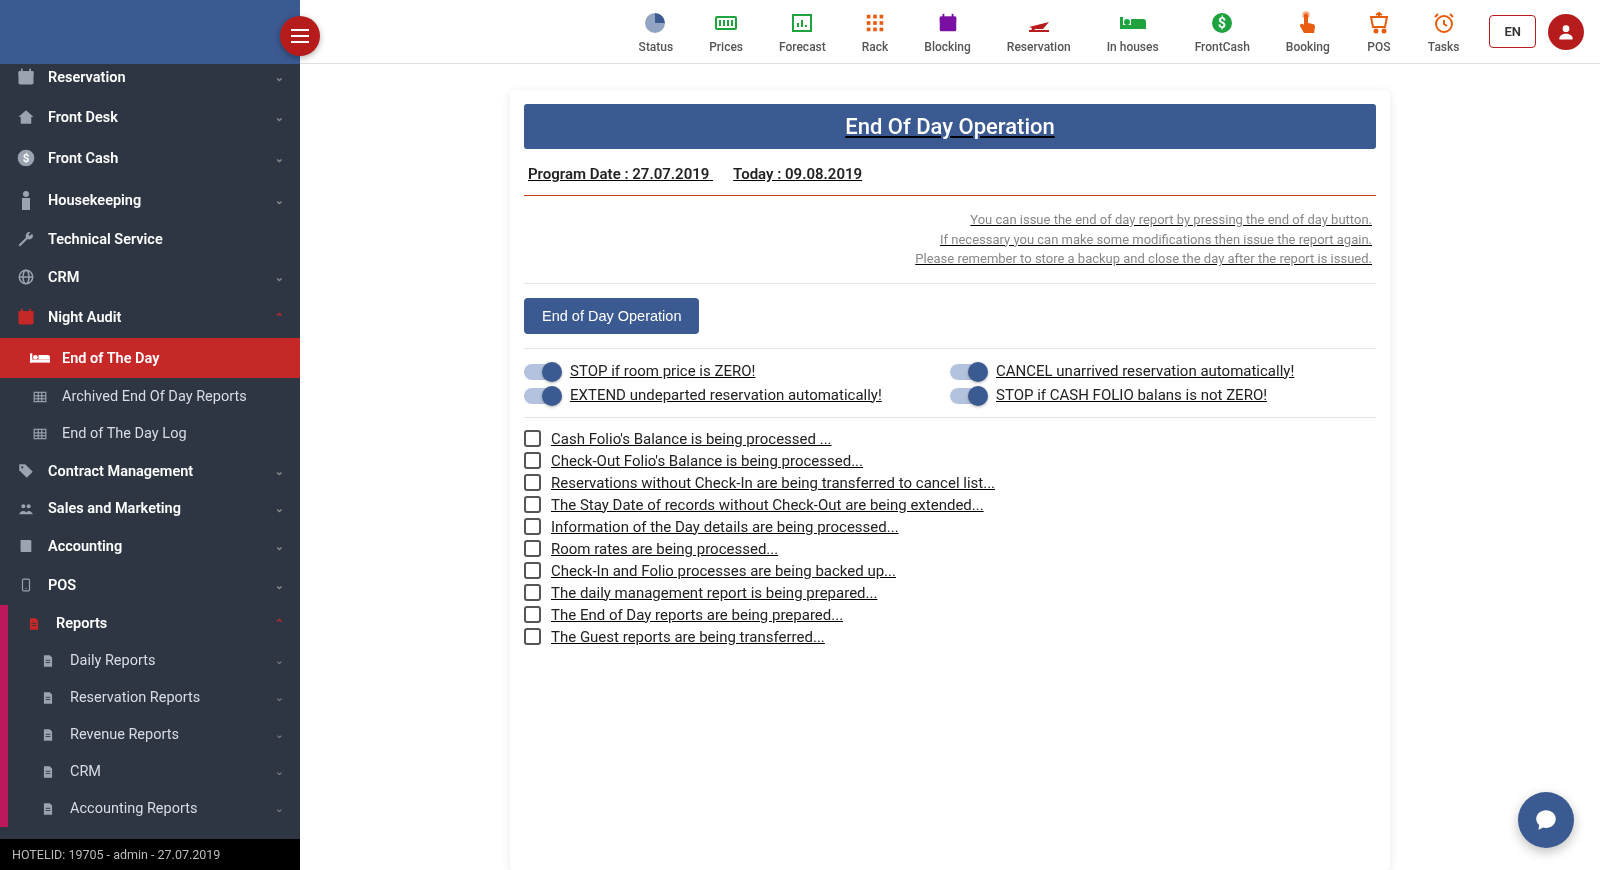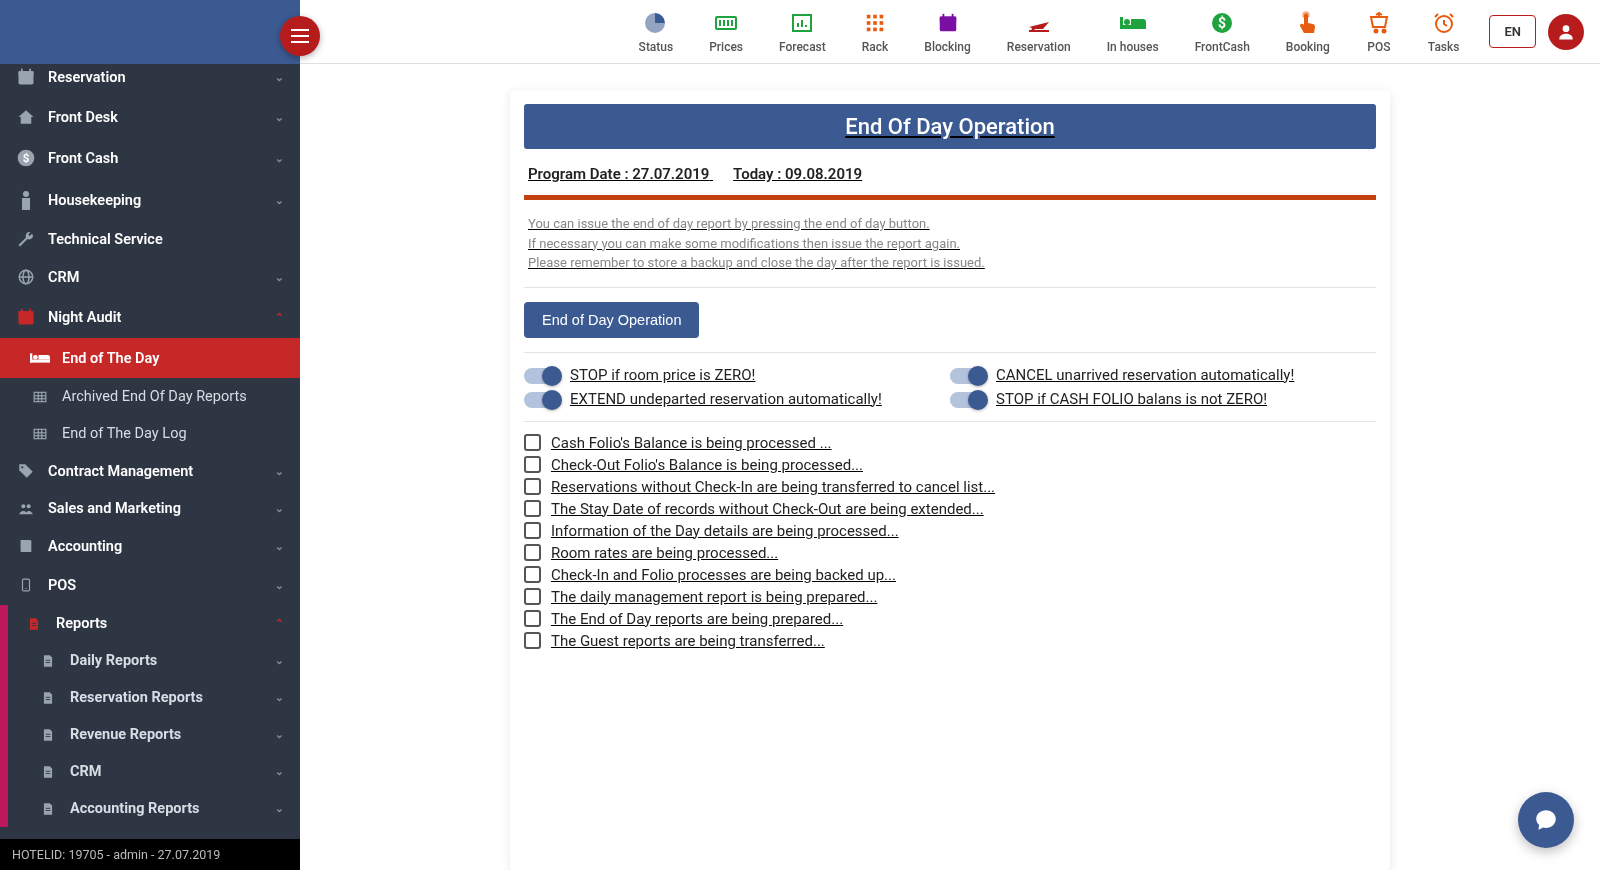--- a/index.html
+++ b/index.html
@@ -26,31 +26,31 @@
 .sidebar { width: 300px; background: #2d3642; height: 870px; padding-top: 56px; overflow-y: auto; color: #d8dde5; flex-shrink:0; position:relative; }
 .sidebar::-webkit-scrollbar { width: 0; }
 .side-item { display: flex; align-items: center; padding: 10px 16px; font-size: 14.5px; cursor: pointer; }
 .side-item .icon { width: 20px; margin-right: 12px; display:flex; align-items:center; justify-content:center; }
 .side-item .text { flex: 1; }
 .side-item .chev { font-size: 11px; color:#888; }
 .side-item.active-red { background: #c62828; color: #fff; font-weight: 600; }
 .side-item.bold { font-weight: 600; color:#fff; }
 .side-item.expanded .chev { color: #c62828; }
 .side-sub { padding-left: 30px; }
-.side-sub.l2 { padding-left: 30px; font-weight: bold; }
+.side-sub.l2 { padding-left: 30px; }
 .report-strip { border-left: 8px solid #be185d; }
 .footer-bar { position: absolute; bottom:0; left:0; width:300px; background:#000000; color:#bbb; font-size: 12.5px; padding: 8px 12px; }
 
 
 .main { flex: 1; padding-top: 90px; display: flex; justify-content: center; height: 870px; overflow-y:auto; }
 .card { width: 880px; background: #fff; border-radius: 4px; box-shadow: 0 2px 10px rgba(0,0,0,0.1); padding: 14px; position:relative;text-decoration:underline; }
 .card-title { background: #3b5a91; color: #fff; text-align: center; font-size: 22px; font-weight: 500; padding: 10px; border-radius: 3px; }
-.date-row { padding: 16px 4px 12px; font-size: 15px; color: #222; font-weight: 600; border-bottom: 5px solid #c2410c; }
+.date-row { padding: 16px 4px 12px; font-size: 15px; color: #222; font-weight: 600; border-bottom: 1px solid #c2410c; }
 .date-row span + span { margin-left: 20px; }
-.hint { padding: 14px 4px; font-size: 13px; color: #888; line-height: 1.5; border-bottom: 1px solid #e4e4e4; }
+.hint { padding: 14px 4px; font-size: 13px; color: #888; line-height: 1.5; border-bottom: 1px solid #e4e4e4; text-align: right; }
 .action-row { padding: 14px 0; border-bottom: 1px solid #e4e4e4; }
 .primary-btn { background: #3b5a91; color: #fff; border: none; padding: 10px 18px; border-radius: 4px; font-size: 14.5px; font-weight: 500; cursor: pointer; }
 .toggles { display: flex; padding: 10px 0; border-bottom: 1px solid #e4e4e4; }
 .toggle-col { flex: 1; }
 .toggle-row { display: flex; align-items: flex-end; padding: 3px 0; }
 .toggle { width: 34px; height: 16px; background: #b3c3dd; border-radius: 8px; position: relative; margin-right: 12px; cursor:pointer; flex-shrink:0; }
 .toggle::after { content:''; width: 20px; height: 20px; background: #3b5a91; border-radius:50%; position:absolute; top:-2px; right:-4px; box-shadow:0 1px 3px rgba(0,0,0,0.3); }
 .toggle-label { font-size: 15px; color: #222; }
 .check-list { padding: 10px 0 6px; }
 .check-row { display: flex; align-items: center; padding: 2px 0; }

